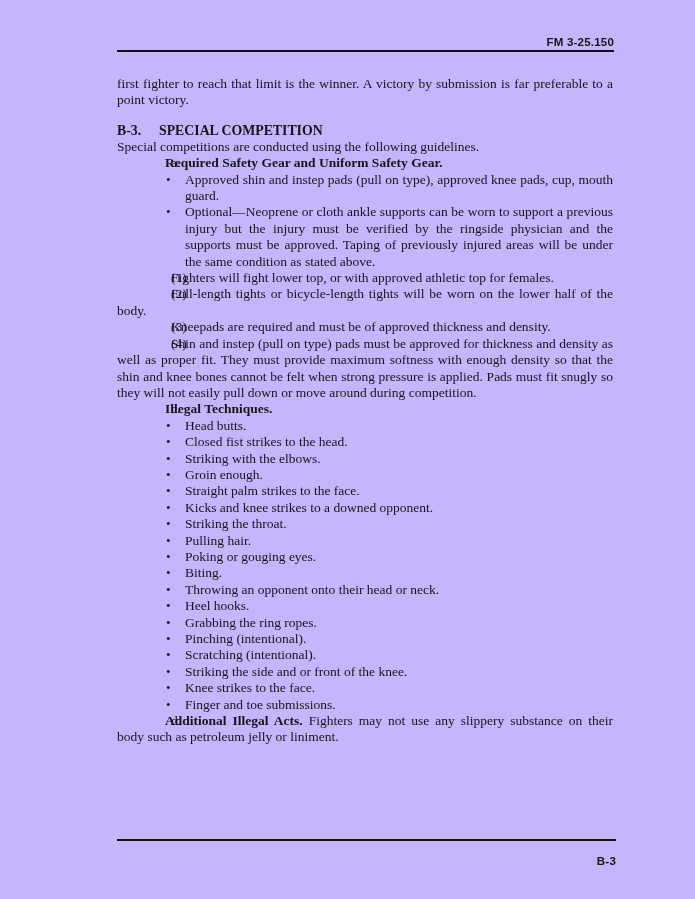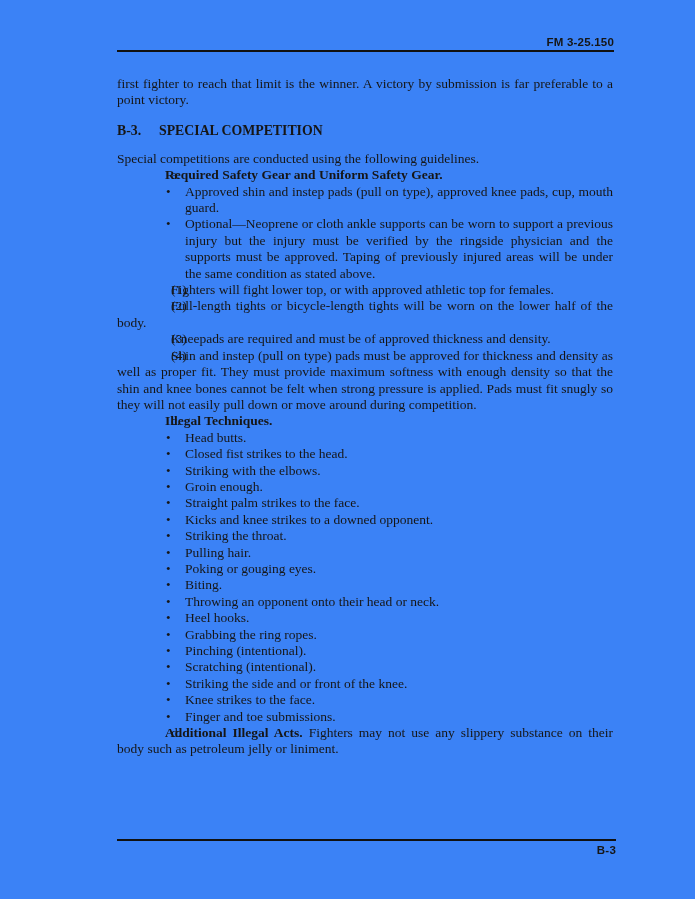--- a/index.html
+++ b/index.html
@@ -1,19 +1,19 @@
 <!DOCTYPE html>
 <html><head>
 <meta charset="utf-8">
 <style>
   html,body { margin:0; padding:0; background:#e8e8e8; }
   .page {
     position:relative;
     width:695px; height:899px;
-    background:#3b82f6;
+    background:#c4b5fd;
     margin:0 auto;
     overflow:hidden;
     color:#161616;
   }
   .running-header {
     position:absolute;
     left:117px; top:36px;
     width:497px;
     border-bottom:2px solid #111;
     padding-bottom:2px;
@@ -21,39 +21,39 @@
     font-family:"Liberation Sans","DejaVu Sans",sans-serif;
     font-weight:bold;
     font-size:11.5px;
     letter-spacing:0.2px;
   }
   .running-footer {
     position:absolute;
     left:117px; top:839px;
     width:499px;
     border-top:2px solid #111;
-    padding-top:3px;
+    padding-top:14px;
     text-align:right;
     font-family:"Liberation Sans","DejaVu Sans",sans-serif;
     font-weight:bold;
     font-size:11.5px;
     letter-spacing:0.2px;
   }
   .content {
     position:absolute;
     left:117px; top:76px;
     width:496px;
     font-family:"Liberation Serif","DejaVu Serif",serif;
     font-size:13.5px;
     line-height:16.4px;
   }
   .content p { margin:0; }
   .j { text-align:justify; }
   .section-heading {
-    margin:13px 0 12px 0;
+    margin:13px 0 0 0;
     font-size:13.8px;
     font-weight:bold;
     line-height:17px;
   }
   .section-num { display:inline-block; width:42px; }
   .item-label { display:inline-block; width:21px; font-weight:normal; }
   .indent { text-indent:27px; }
   .num-label { display:inline-block; width:27px; }
   .bullet-item {
     position:relative;

